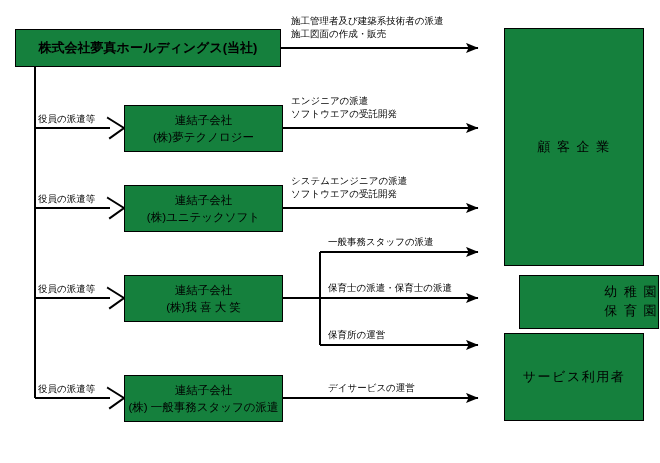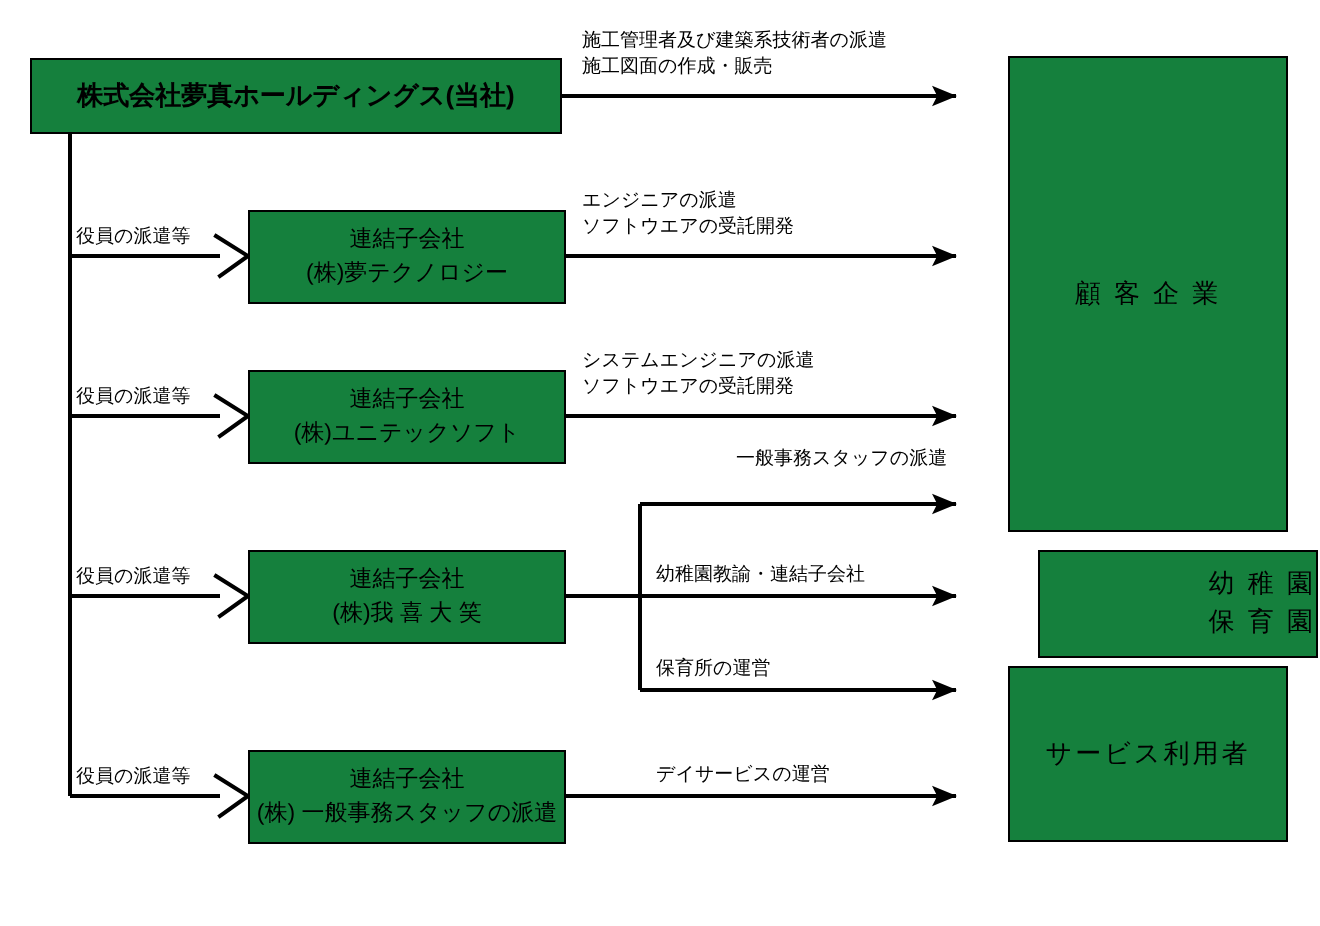--- a/index.html
+++ b/index.html
@@ -139,26 +139,26 @@
   <div class="lbl" style="left:291px;top:95px;">
     <span class="ln">エンジニアの派遣</span>
     <span class="ln">ソフトウエアの受託開発</span>
   </div>
 
   <div class="lbl" style="left:291px;top:175px;">
     <span class="ln">システムエンジニアの派遣</span>
     <span class="ln">ソフトウエアの受託開発</span>
   </div>
 
-  <div class="lbl" style="left:328px;top:224px;margin-left:40px;">
+  <div class="lbl" style="left:328px;top:236px;">
     <span class="ln">一般事務スタッフの派遣</span>
   </div>
 
   <div class="lbl" style="left:328px;top:282px;">
-    <span class="ln">幼稚園教諭・連結子会社</span>
+    <span class="ln">保育士の派遣・保育士の派遣</span>
   </div>
 
   <div class="lbl" style="left:328px;top:329px;">
     <span class="ln">保育所の運営</span>
   </div>
 
   <div class="lbl" style="left:328px;top:382px;">
     <span class="ln">デイサービスの運営</span>
   </div>
 

